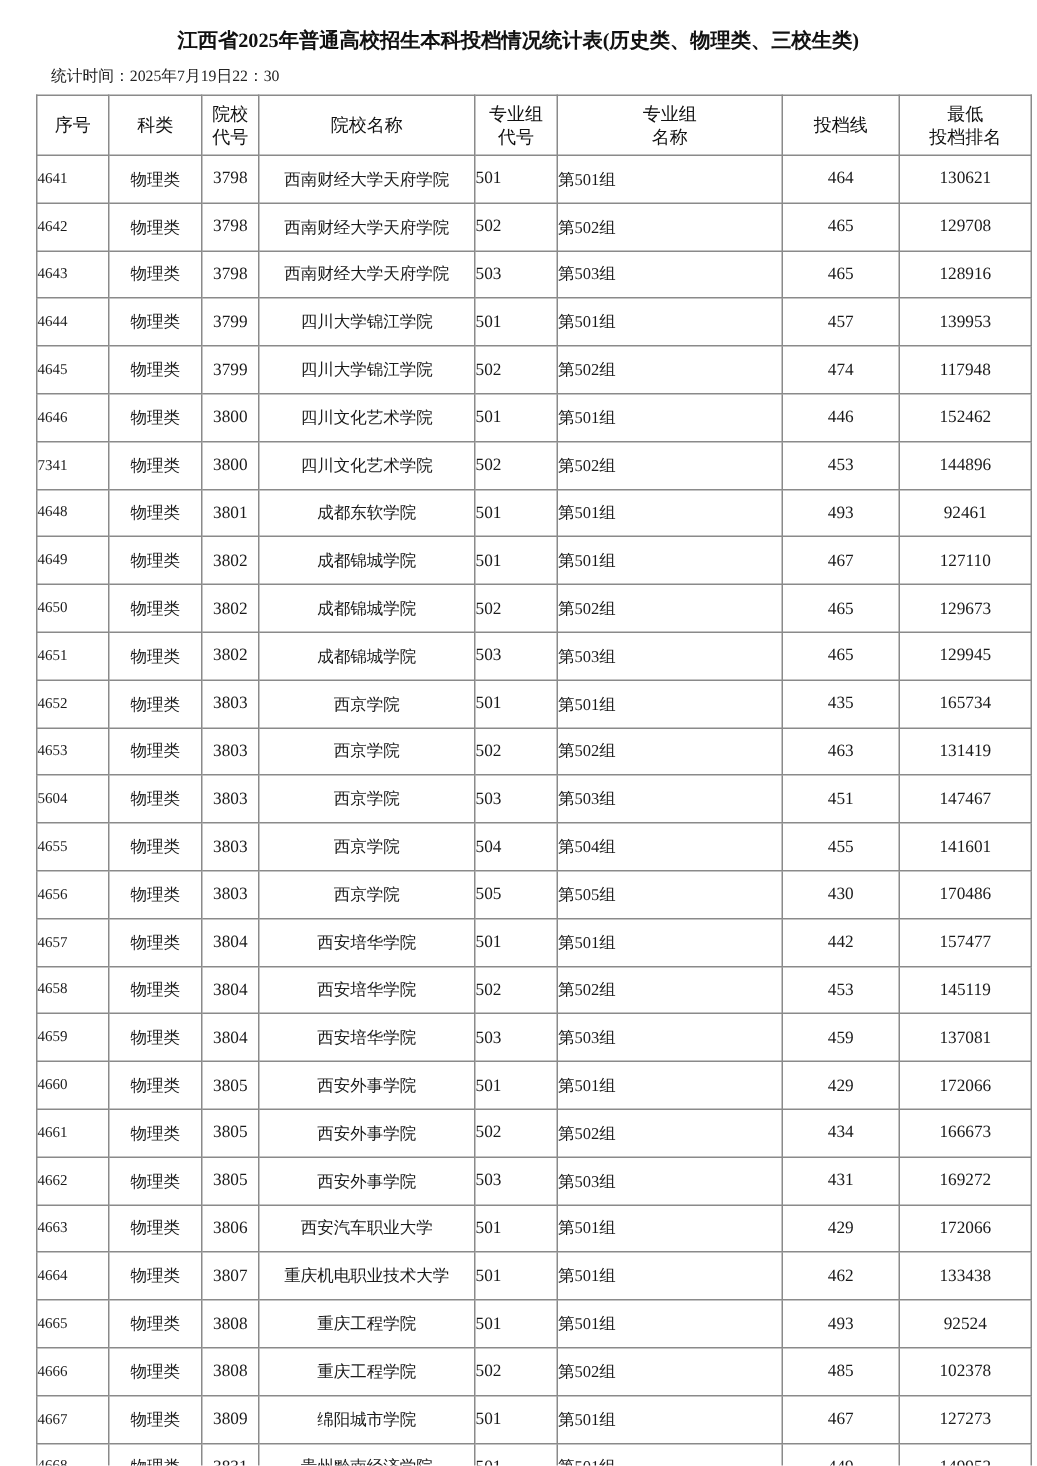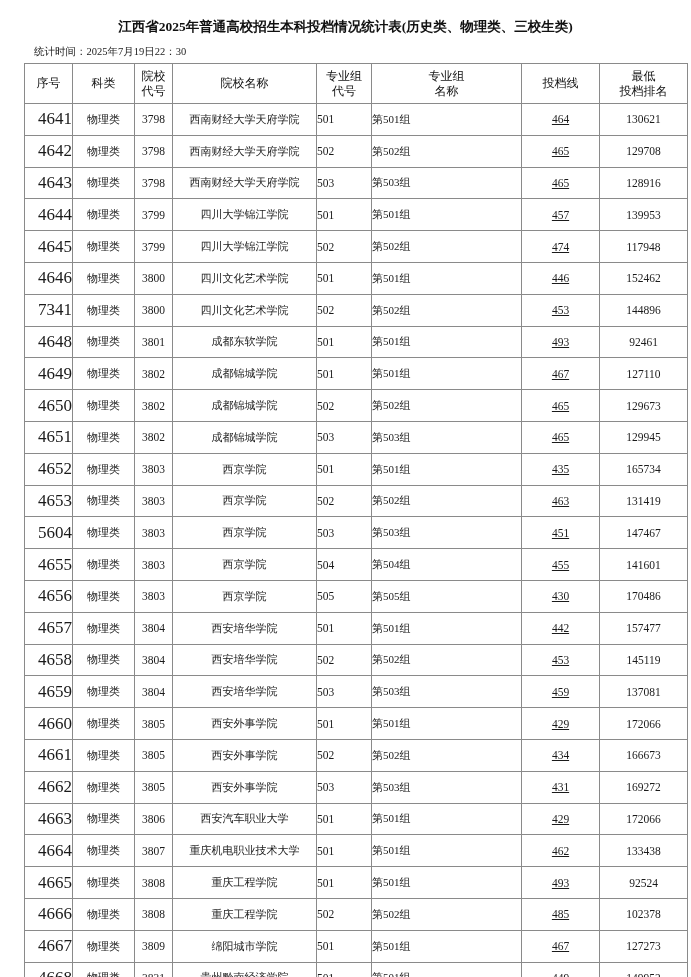--- a/index.html
+++ b/index.html
@@ -62,27 +62,27 @@
   }
   col.c-seq      { width: 48px; }
   col.c-cat      { width: 62px; }
   col.c-code     { width: 38px; }
   col.c-name     { width: 144px; }
   col.c-grpcode  { width: 55px; }
   col.c-grpname  { width: 150px; }
   col.c-line     { width: 78px; }
   col.c-rank     { width: 88px; }
 
-  td.seq   { text-align: right; font-size: 17px; }
+  td.seq   { text-align: left; font-size: 10px; }
   td.cat   { text-align: center; font-size: 11px; }
   td.code  { text-align: center; font-size: 11.5px; }
   td.name  { text-align: center; padding-left: 3px; font-size: 11px; white-space: nowrap; }
   td.grpcode { text-align: left; font-size: 11.5px; }
   td.grpname { text-align: left; padding-left: 4px; font-size: 11px; }
-  td.line  { text-align: center; font-size: 11.5px; text-decoration: underline; }
+  td.line  { text-align: center; font-size: 11.5px; }
   td.rank  { text-align: center; font-size: 11.5px; }
 </style>
 </head>
 <body>
 
 <div class="page">
 
   <div class="doc-title">江西省2025年普通高校招生本科投档情况统计表(历史类、物理类、三校生类)</div>
 
   <div class="stat-time">统计时间：2025年7月19日22：30</div>

